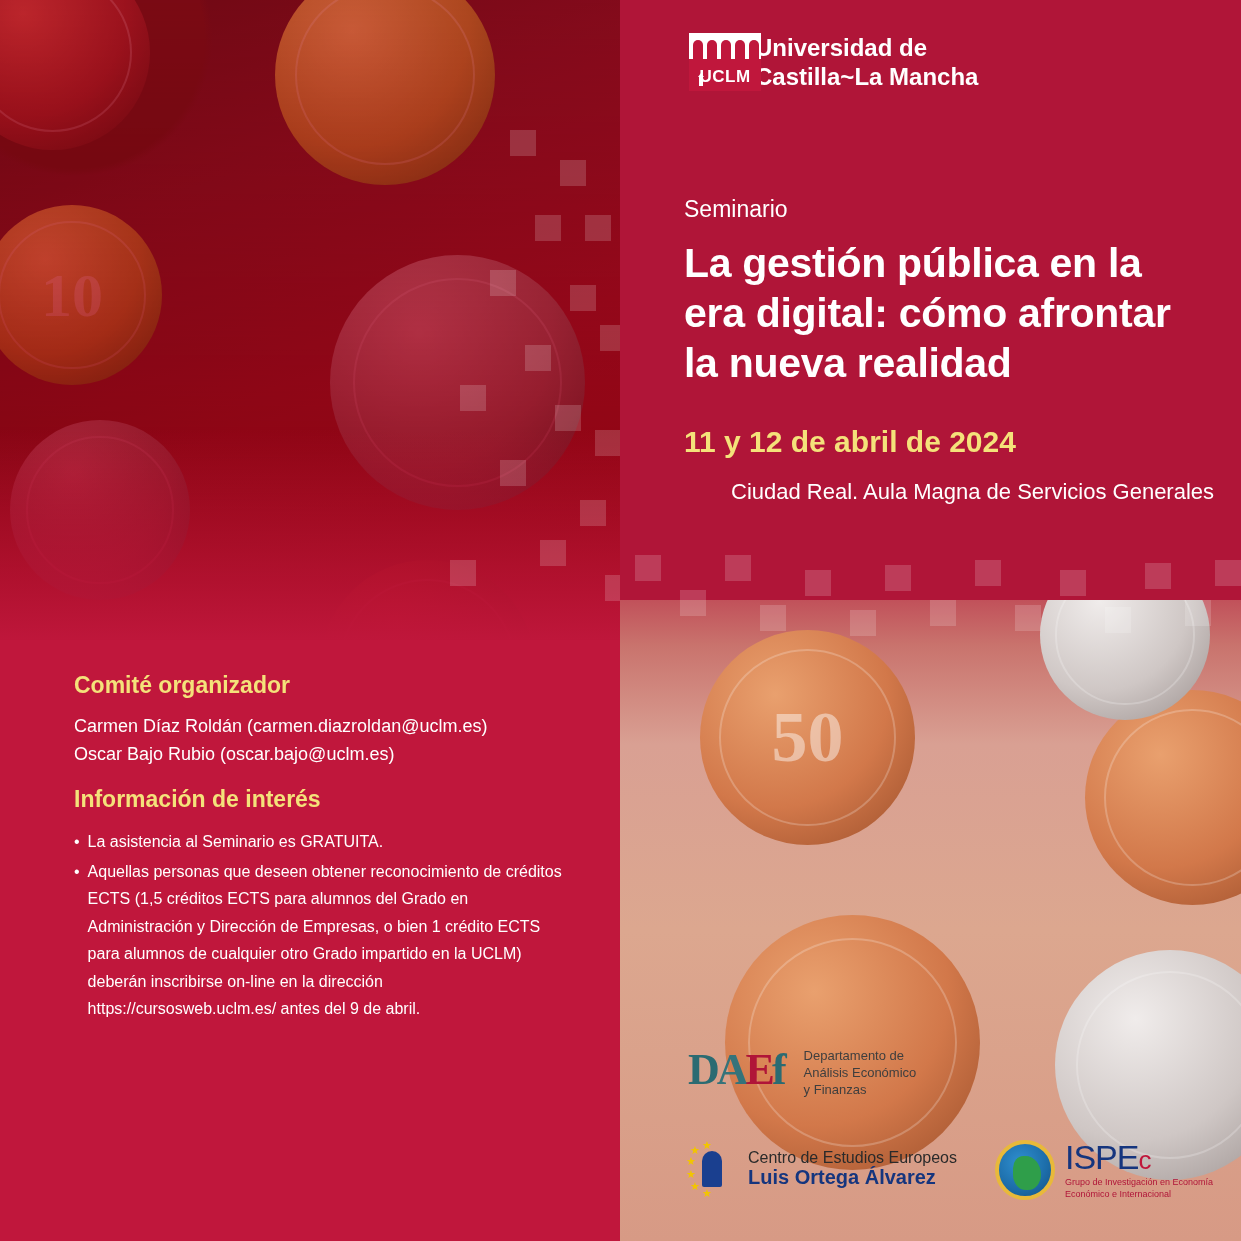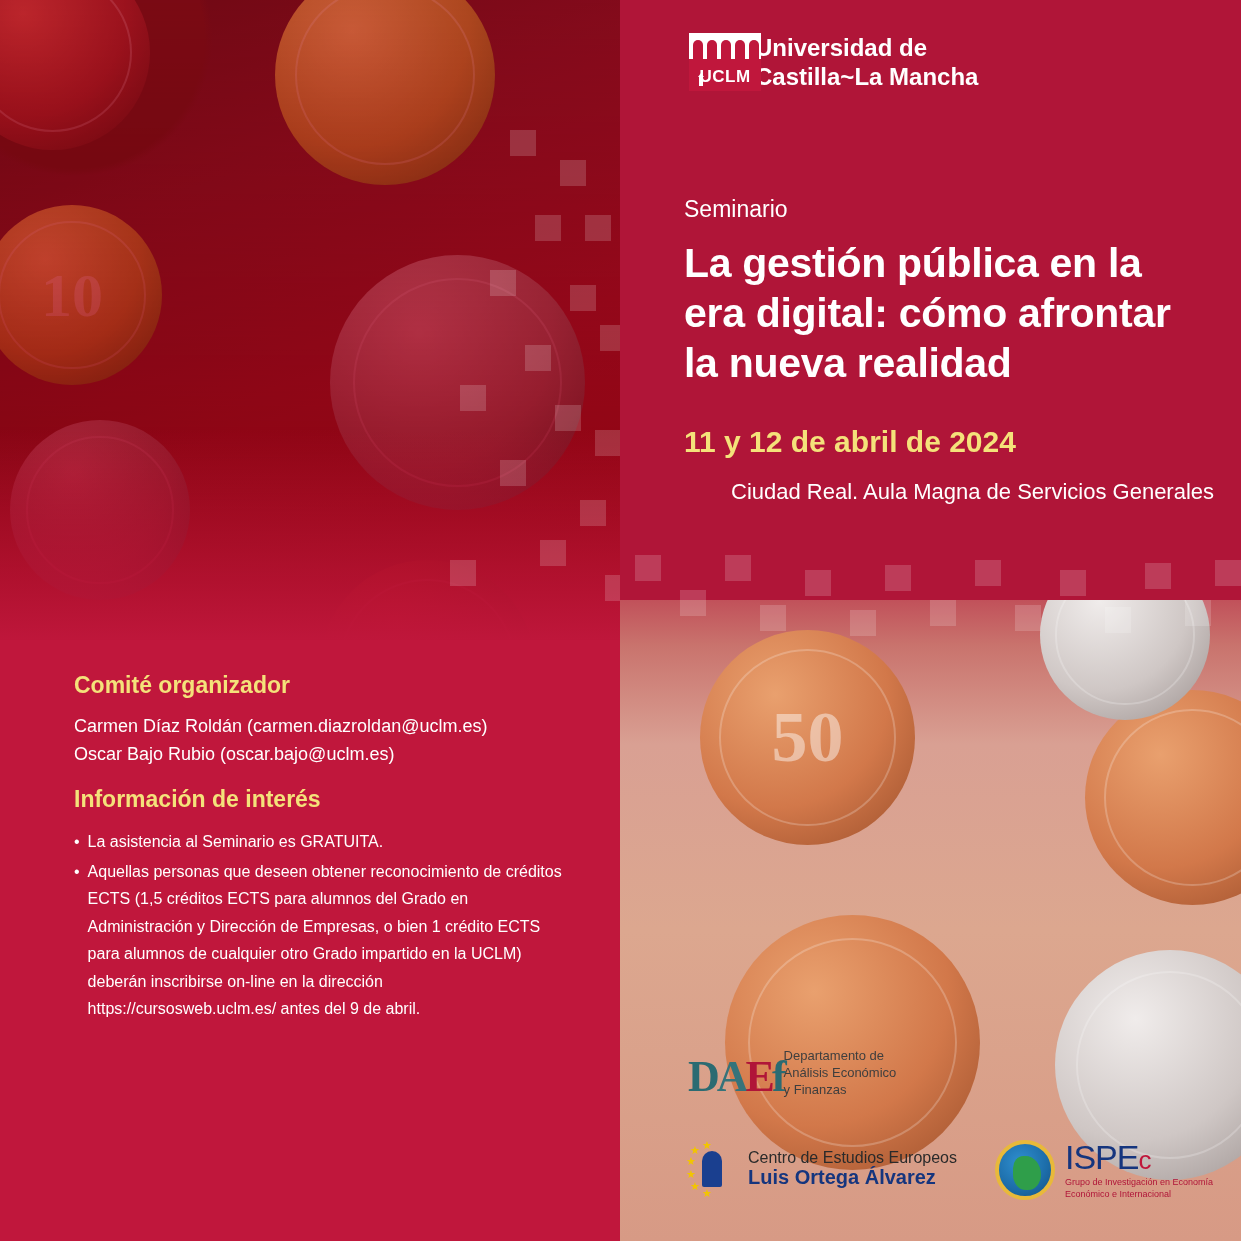--- a/index.html
+++ b/index.html
@@ -172,21 +172,21 @@
   }
   .coin-ring {
     position: absolute; inset: 9%;
     border-radius: 50%;
     border: 2px solid rgba(255,255,255,0.22);
   }
 
   
   .daef {
     position: absolute; left: 688px; top: 1048px;
-    display: flex; align-items: flex-end; gap: 0;
+    display: flex; align-items: flex-start; gap: 20px;
   }
   .daef-mark {
     font-family: "Liberation Serif", serif;
     font-size: 44px;
     font-weight: bold;
     letter-spacing: -3px;
     line-height: 1;
     color: #2b6b72;
   }
   .daef-mark .a { color: #35737a; }

